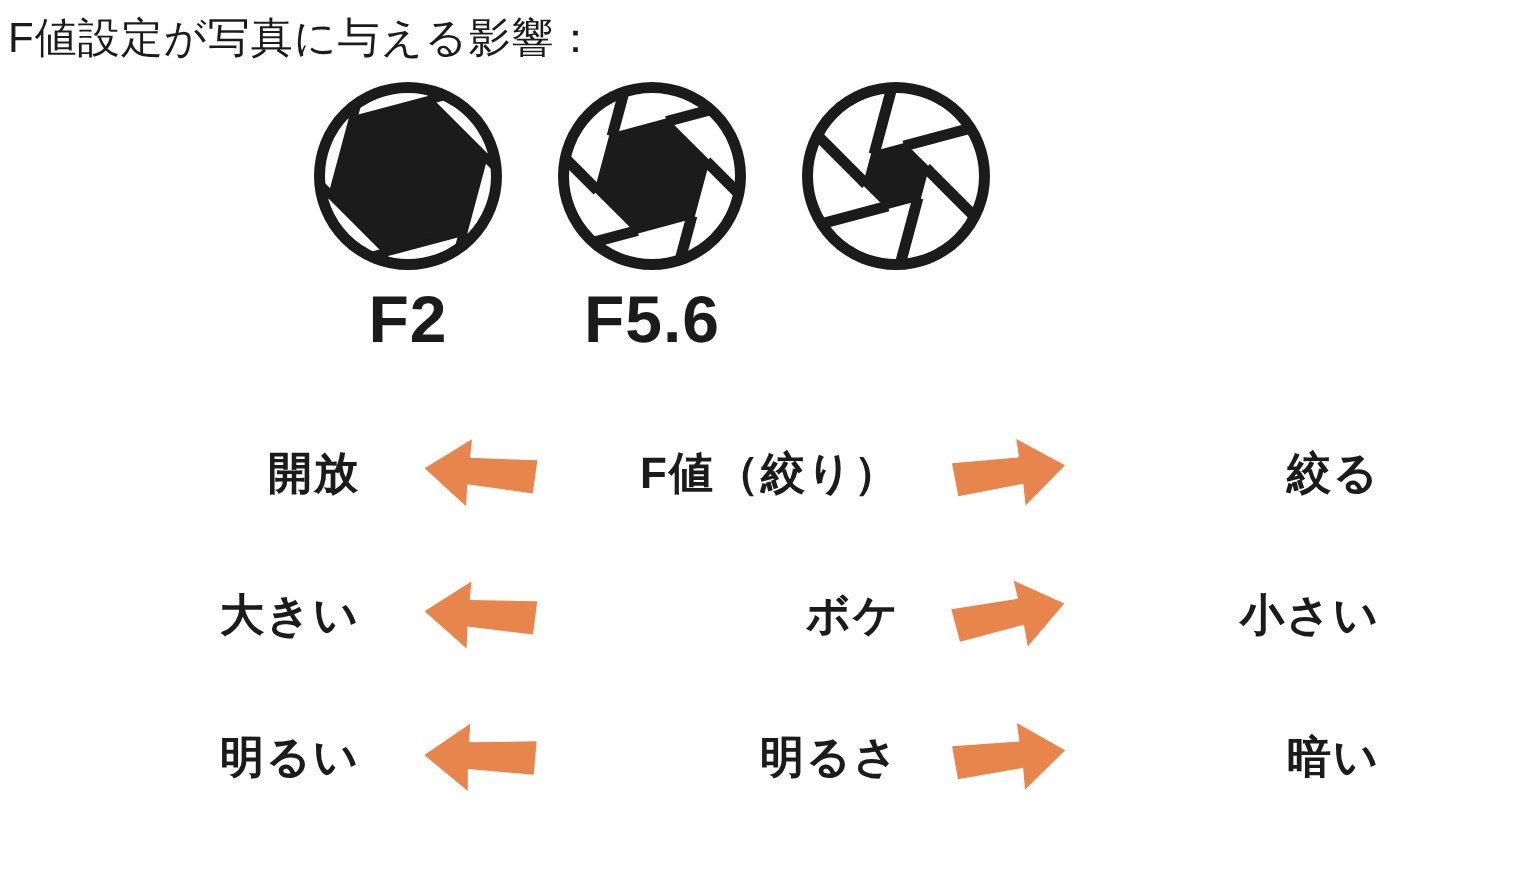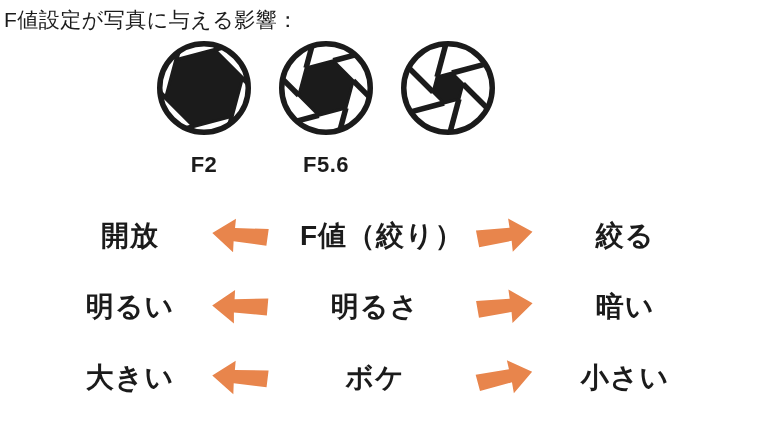--- a/index.html
+++ b/index.html
@@ -30,42 +30,42 @@
     margin-top: 3px;
   }
   .aperture-cell {
     width: 104px;
     display: flex;
     flex-direction: column;
     align-items: center;
   }
   .aperture-cell svg { width: 104px; height: 104px; display: block; }
   .f-label {
-    margin-top: 12px;
-    font-size: 22px;
+    margin-top: 1px;
+    font-size: 33px;
     font-weight: 700;
     letter-spacing: 0.5px;
     color: var(--ink, #1b1b1b);
   }
 
   
   .relation-rows {
     width: 610px;
     margin: 22px 0 0 80px;
   }
   .relation-row {
     display: grid;
     grid-template-columns: 100px 120px 150px 110px 130px;
     align-items: center;
     height: 71px;
   }
   .cell {
-    font-size: 28px;
+    font-size: 22px;
     font-weight: 700;
-    text-align: center;
+    text-align: right;
     white-space: nowrap;
     letter-spacing: 1px;
     color: var(--ink, #1b1b1b);
   }
   .arrow {
     display: flex;
     justify-content: center;
     align-items: center;
     color: var(--arrow, #e8854c);
   }
@@ -136,46 +136,46 @@
       </div>
       <div class="cell">F値（絞り）</div>
       <div class="arrow arrow-right">
         <svg viewBox="0 0 100 64">
             <polygon fill="currentColor" points="98,32 60,3 60,19 2,15 3,44 60,42 59,61"></polygon>
           </svg>
       </div>
       <div class="cell">絞る</div>
     </div>
 
+    <div class="relation-row row-2">
+      <div class="cell">大きい</div>
+      <div class="arrow arrow-left">
+        <svg viewBox="0 0 100 64">
+            <polygon fill="currentColor" points="2,32 40,3 40,19 98,15 97,44 40,42 41,61"></polygon>
+          </svg>
+      </div>
+      <div class="cell">ボケ</div>
+      <div class="arrow arrow-right">
+        <svg viewBox="0 0 100 64">
+            <polygon fill="currentColor" points="98,32 60,3 60,19 2,15 3,44 60,42 59,61"></polygon>
+          </svg>
+      </div>
+      <div class="cell">小さい</div>
+    </div>
+
     <div class="relation-row row-1">
       <div class="cell">明るい</div>
       <div class="arrow arrow-left">
         <svg viewBox="0 0 100 64">
             <polygon fill="currentColor" points="2,32 40,3 40,19 98,15 97,44 40,42 41,61"></polygon>
           </svg>
       </div>
       <div class="cell">明るさ</div>
       <div class="arrow arrow-right">
         <svg viewBox="0 0 100 64">
             <polygon fill="currentColor" points="98,32 60,3 60,19 2,15 3,44 60,42 59,61"></polygon>
           </svg>
       </div>
       <div class="cell">暗い</div>
     </div>
 
-    <div class="relation-row row-2">
-      <div class="cell">大きい</div>
-      <div class="arrow arrow-left">
-        <svg viewBox="0 0 100 64">
-            <polygon fill="currentColor" points="2,32 40,3 40,19 98,15 97,44 40,42 41,61"></polygon>
-          </svg>
-      </div>
-      <div class="cell">ボケ</div>
-      <div class="arrow arrow-right">
-        <svg viewBox="0 0 100 64">
-            <polygon fill="currentColor" points="98,32 60,3 60,19 2,15 3,44 60,42 59,61"></polygon>
-          </svg>
-      </div>
-      <div class="cell">小さい</div>
-    </div>
-
   </div>
 </div>
 
 </body></html>

